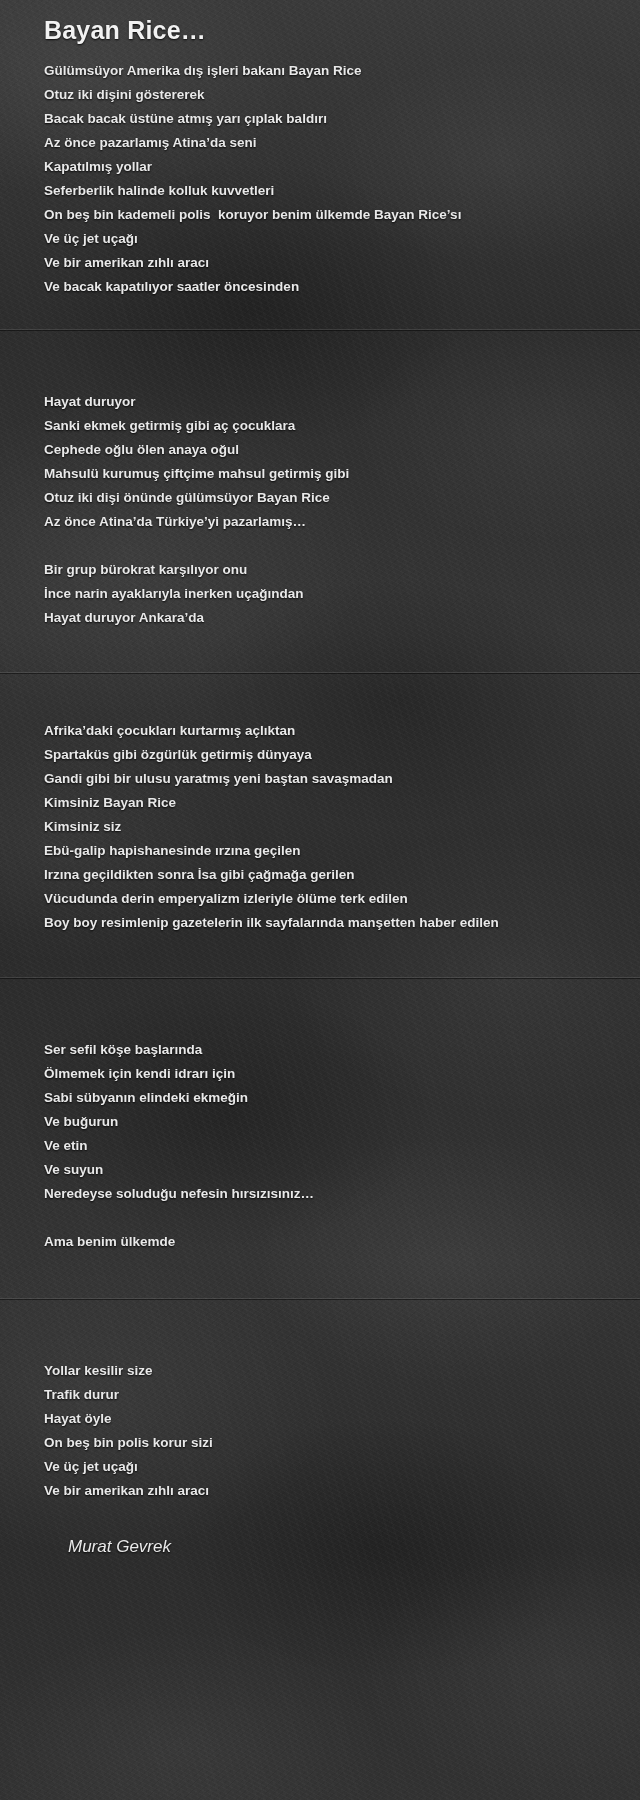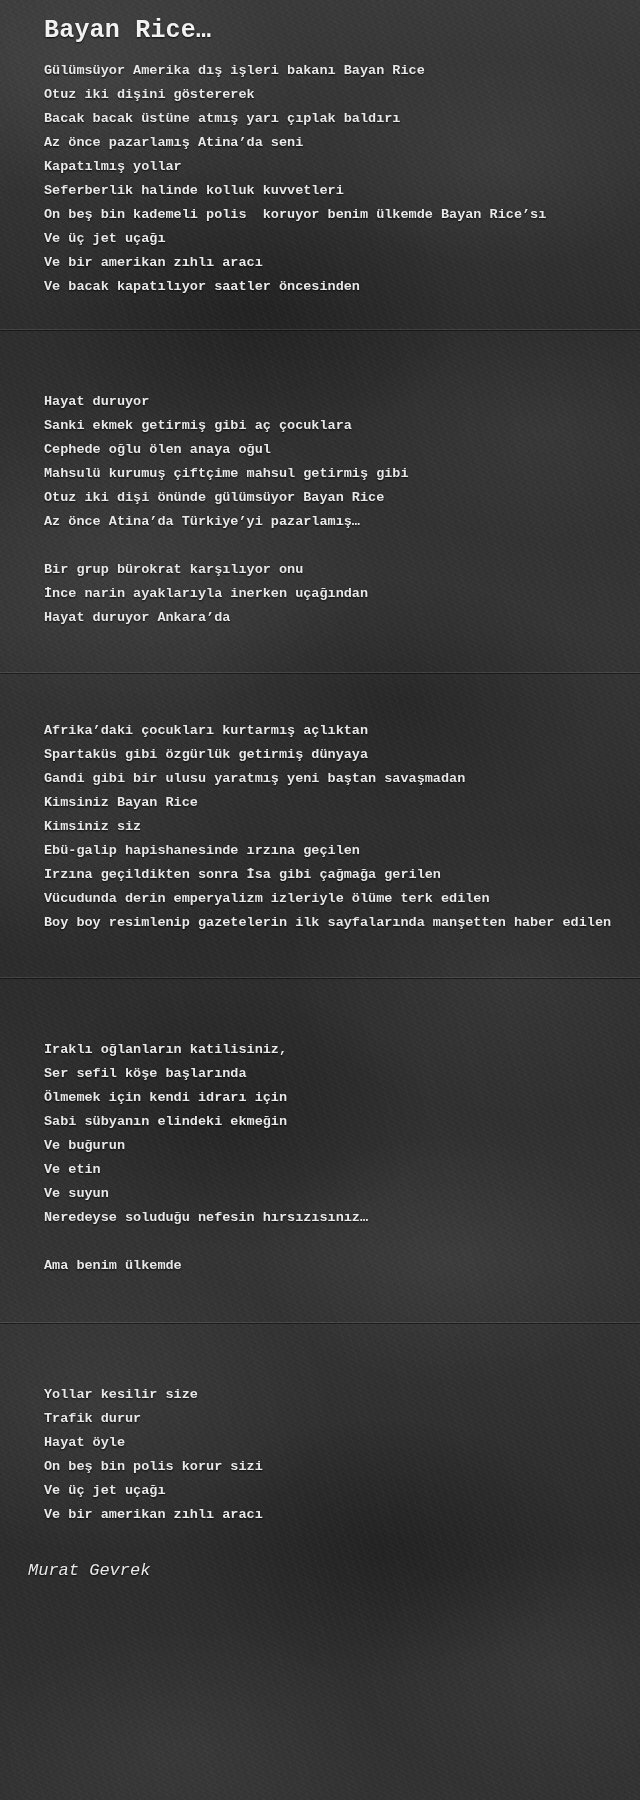--- a/index.html
+++ b/index.html
@@ -52,21 +52,20 @@
       repeating-linear-gradient(-41deg, rgba(0,0,0,0.05) 0px, rgba(0,0,0,0.05) 1px, rgba(0,0,0,0) 1px, rgba(0,0,0,0) 5px),
       repeating-linear-gradient(73deg, rgba(255,255,255,0.012) 0px, rgba(255,255,255,0.012) 2px, rgba(0,0,0,0) 2px, rgba(0,0,0,0) 7px);
     z-index: 1;
     pointer-events: none;
   }
 
   .page {
     position: relative;
     z-index: 2;
     width: 640px;
-    font-family: Liberation Mono, monospace;
   }
 
   .title {
     font-size: 25px;
     font-weight: bold;
     color: #f2f2f2;
     letter-spacing: 0.2px;
     padding: 16px 0 14px 44px;
     text-shadow: 0 1px 2px rgba(0,0,0,0.85);
   }
@@ -94,21 +93,21 @@
     width: 640px;
     background: rgba(255,255,255,0.10);
     box-shadow: 0 1px 0 rgba(0,0,0,0.45);
     margin: 0;
   }
 
   .gap-top { height: 30px; }
   .gap-bottom { height: 30px; }
 
   .author-block {
-    padding: 34px 0 0 28px;
+    padding: 34px 0 0 68px;
   }
   .author {
     font-size: 17px;
     font-style: italic;
     color: #eaeaea;
     text-shadow: 0 1px 2px rgba(0,0,0,0.9);
   }
   .tail-space { height: 90px; }
 </style>
 </head>
@@ -165,21 +164,20 @@
     <div class="line">Irzına geçildikten sonra İsa gibi çağmağa gerilen</div>
     <div class="line">Vücudunda derin emperyalizm izleriyle ölüme terk edilen</div>
     <div class="line">Boy boy resimlenip gazetelerin ilk sayfalarında manşetten haber edilen</div>
   </div>
 
   <div class="gap-bottom" style="height:42px"></div>
   <div class="divider"></div>
   <div class="gap-top" style="height:60px"></div>
 
   <div class="stanza">
-    <div class="line">Iraklı oğlanların katilisiniz,</div>
     <div class="line">Ser sefil köşe başlarında</div>
     <div class="line">Ölmemek için kendi idrarı için</div>
     <div class="line">Sabi sübyanın elindeki ekmeğin</div>
     <div class="line">Ve buğurun</div>
     <div class="line">Ve etin</div>
     <div class="line">Ve suyun</div>
     <div class="line">Neredeyse soluduğu nefesin hırsızısınız…</div>
     <div class="line blank"></div>
     <div class="line">Ama benim ülkemde</div>
   </div>

